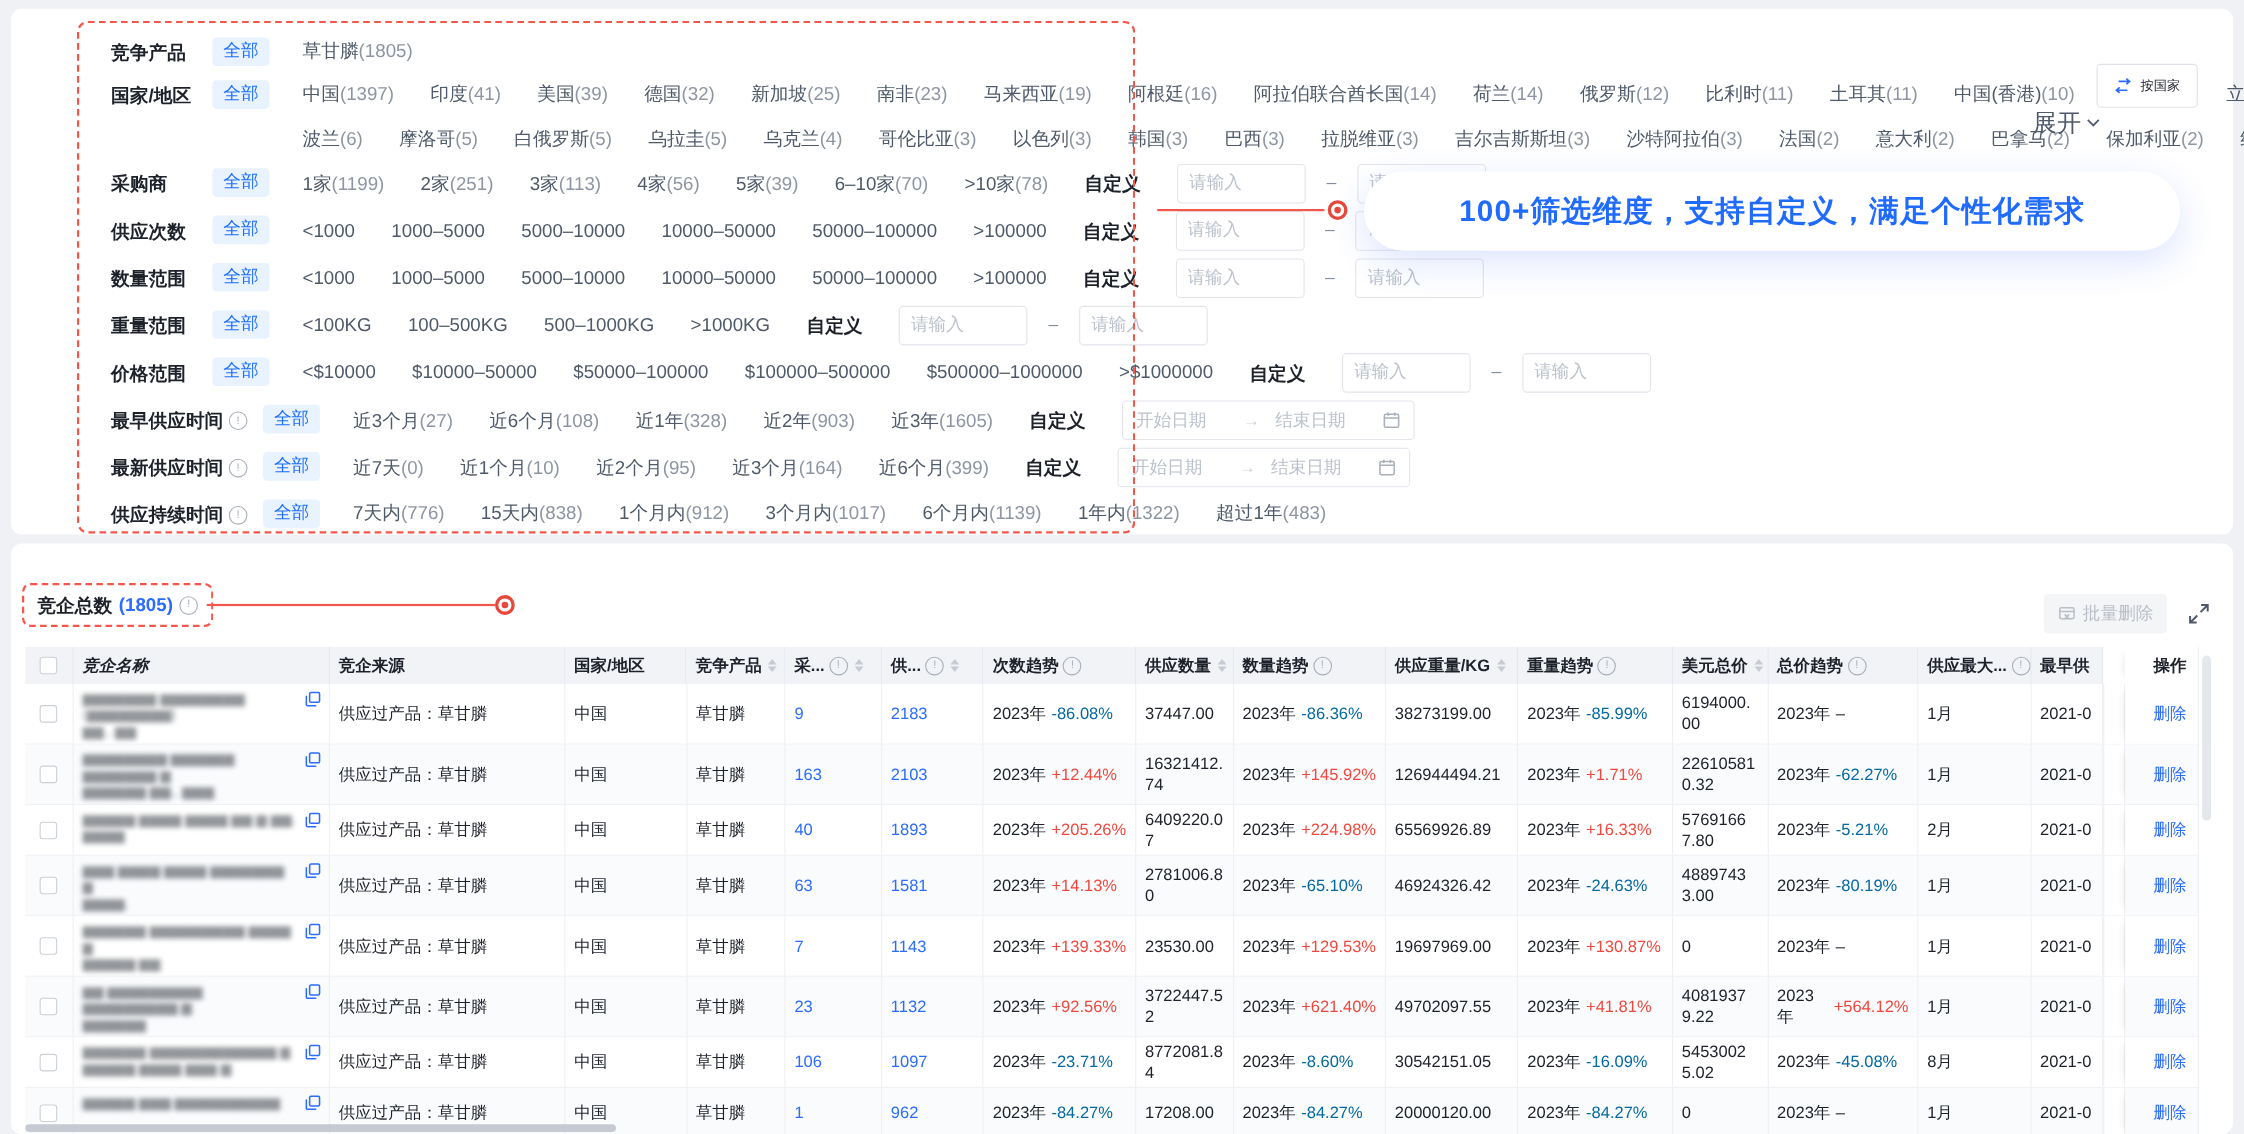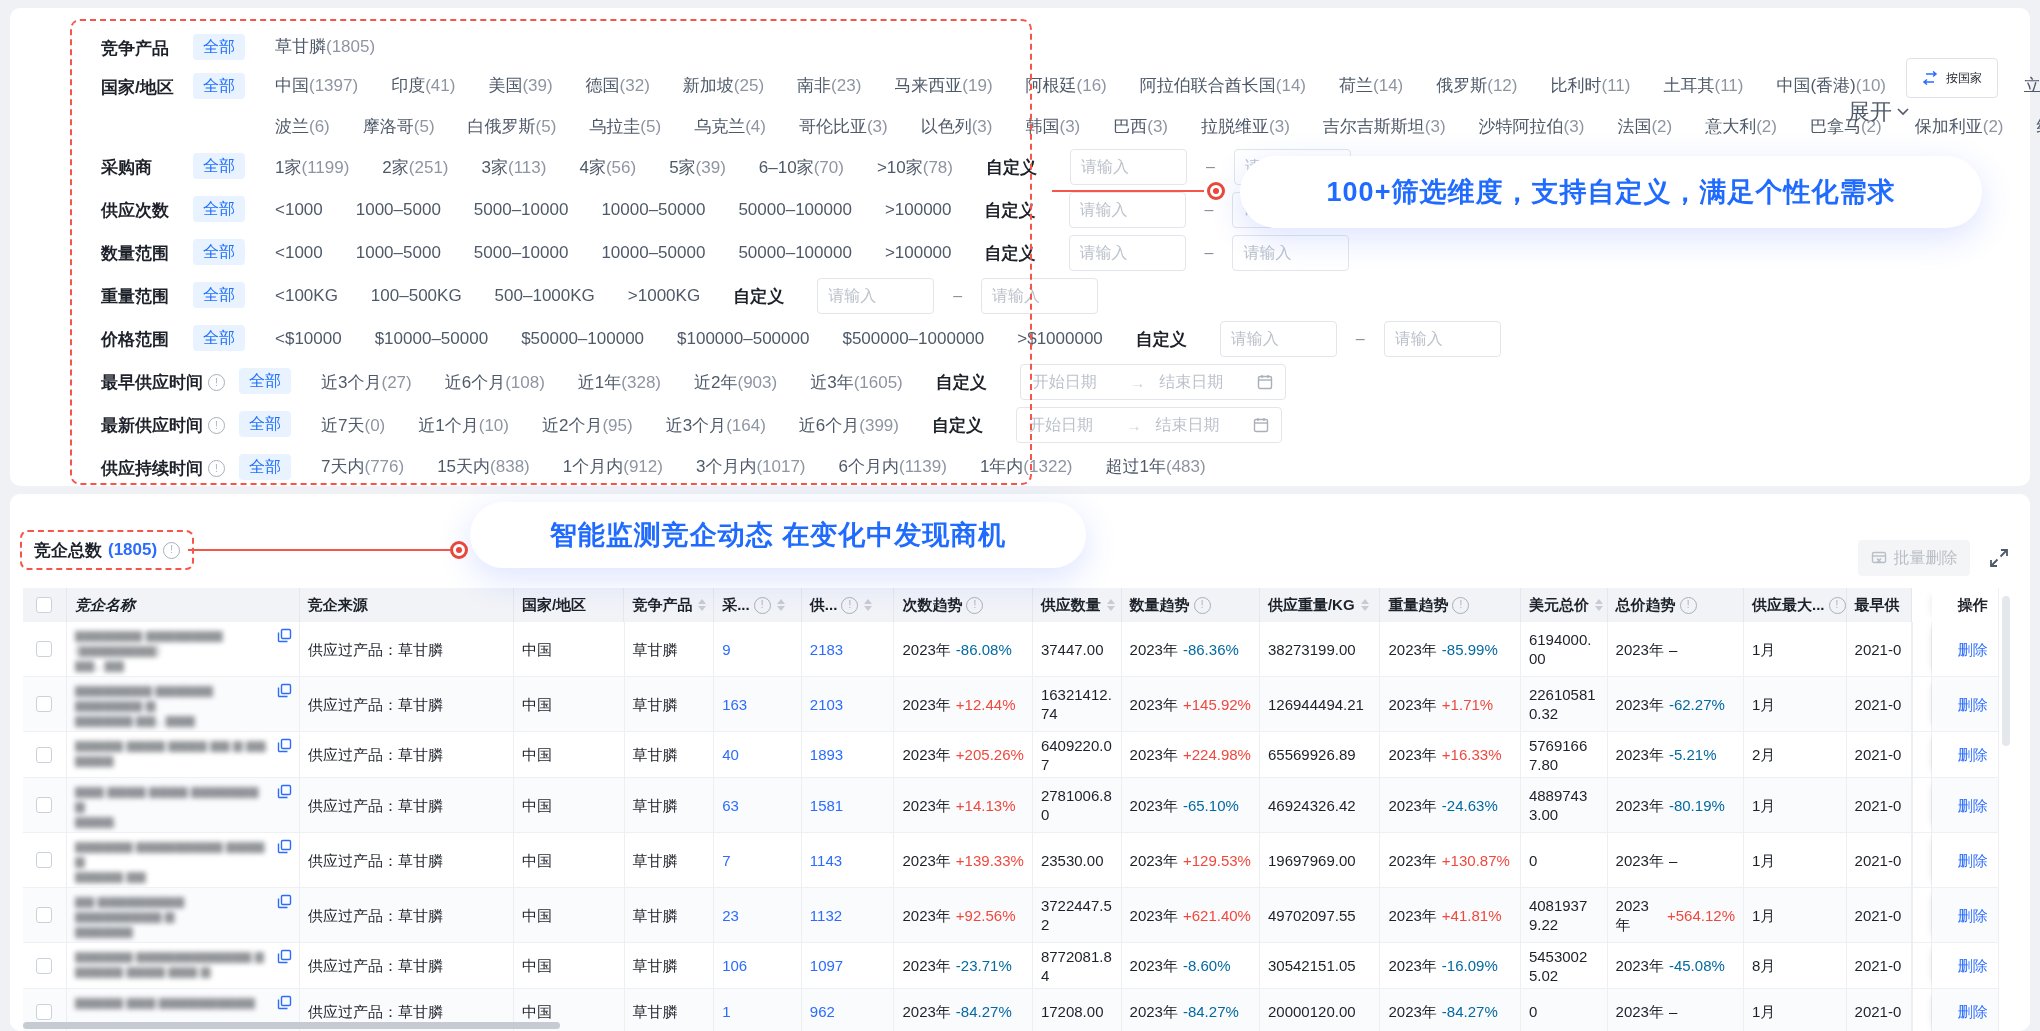--- a/index.html
+++ b/index.html
@@ -343,23 +343,20 @@
   <div class="card" id="table-card"></div>
 
   <div id="total-badge">
     <span class="tl">竞企总数</span>
     <span class="tv">(1805)</span>
     <span class="i-ic">!</span>
   </div>
 
   <div class="red-line" style="left:188px;top:549px;width:262px;"></div>
   <div class="red-dot" style="left:450px;top:541px;"></div>
-  <div class="callout" style="left:470px;top:502px;width:616px;height:66px;border-radius:34px;">
-    <span>智能监测竞企动态  在变化中发现商机</span>
-  </div>
 
   <div id="batch-del">
     <svg width="16" height="16" viewBox="0 0 16 16">
         <rect x="1.5" y="2.5" width="13" height="10" rx="1.5" fill="none" stroke="#b9bec7" stroke-width="1.4"></rect>
         <line x1="1.5" y1="6" x2="14.5" y2="6" stroke="#b9bec7" stroke-width="1.4"></line>
         <line x1="6" y1="8.5" x2="10" y2="12.5" stroke="#b9bec7" stroke-width="1.4"></line>
         <line x1="10" y1="8.5" x2="6" y2="12.5" stroke="#b9bec7" stroke-width="1.4"></line>
       </svg>
     <span>批量删除</span>
   </div>

